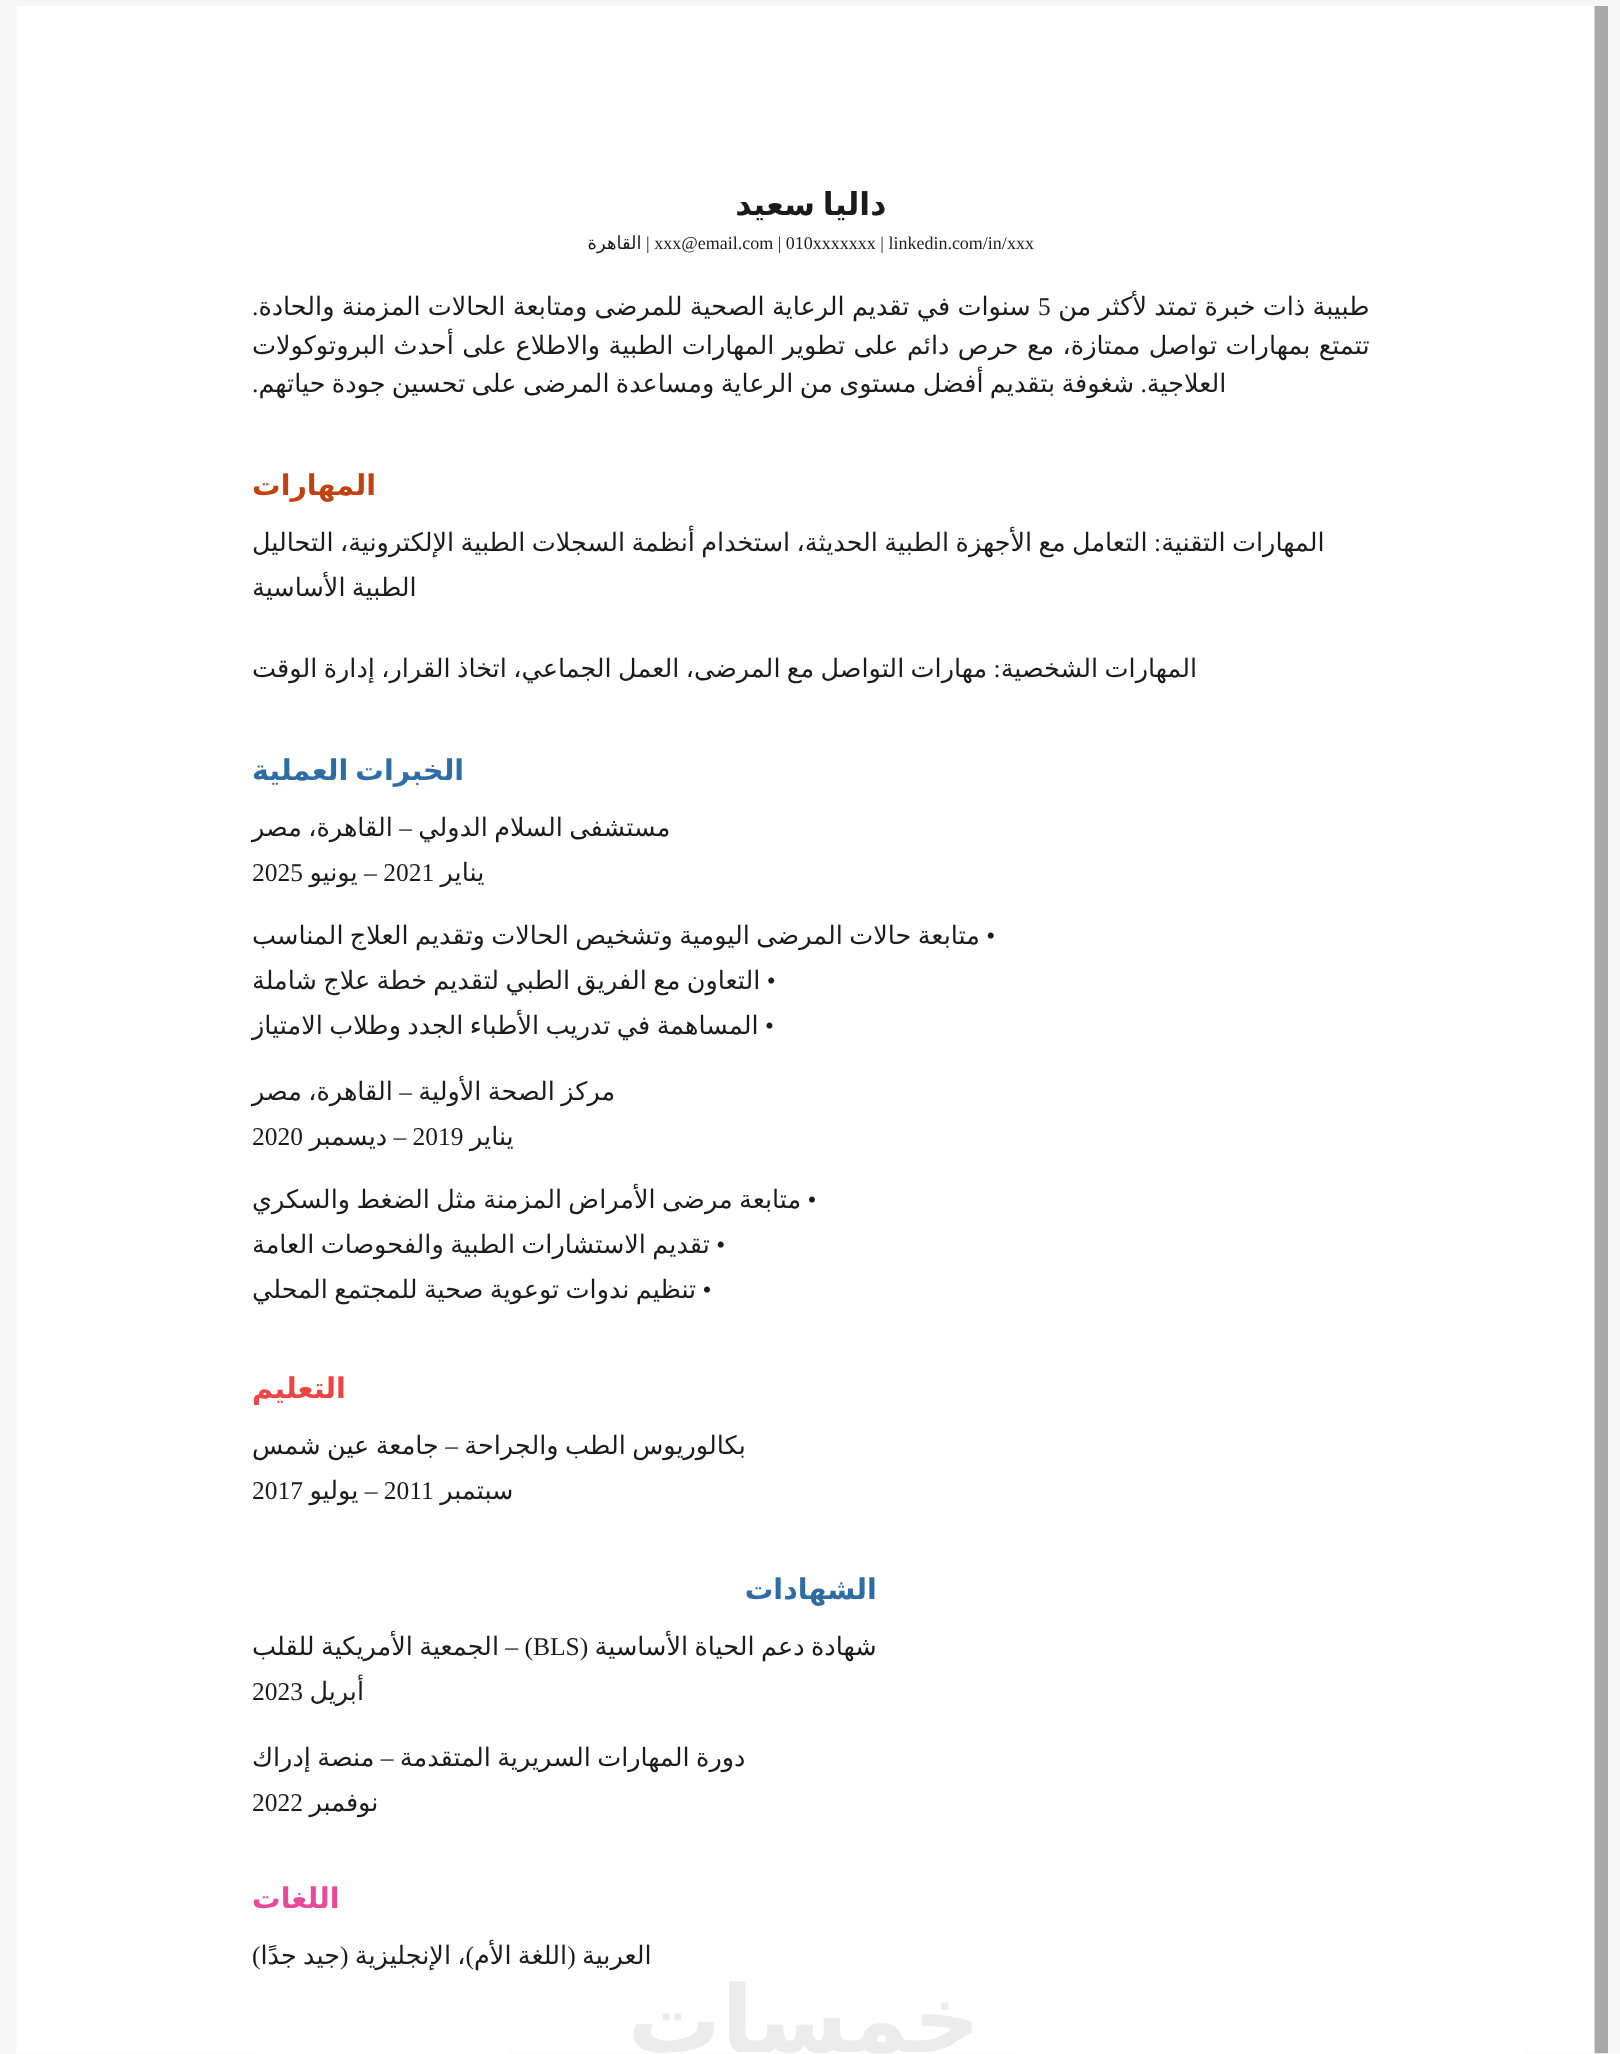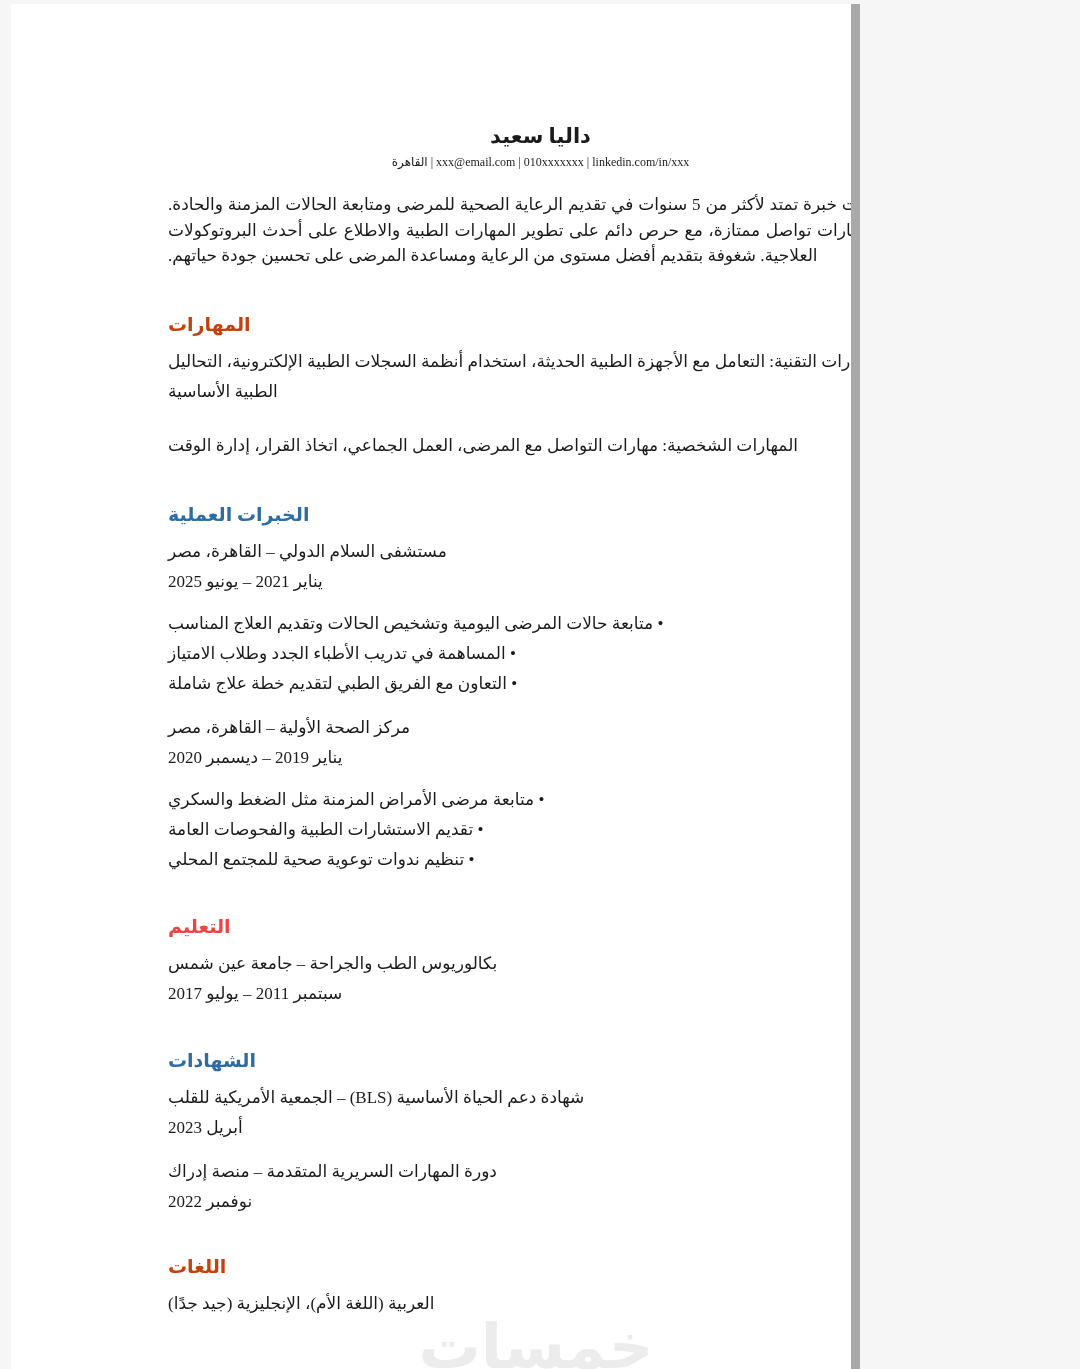--- a/index.html
+++ b/index.html
@@ -4,21 +4,21 @@
 <style>
   html,body{margin:0;padding:0;}
   body{
     background:#f6f6f6;
     font-family:"Liberation Serif","DejaVu Sans",serif;
     color:#1b1b1b;
     -webkit-font-smoothing:antialiased;
   }
   .viewport{
     position:relative;
-    width:860px;height:1369px;
+    width:1072px;height:1369px;
     overflow:hidden;
     background:#f6f6f6;
   }
   .page{
     position:absolute;
     left:11px;top:4px;
     width:1059px;height:1365px;
     background:#ffffff;
     overflow:hidden;
   }
@@ -117,43 +117,43 @@
       <div class="sec-title mt-sec accent" style="color: #c2410c;">المهارات</div>
       <p class="ar line">المهارات التقنية: التعامل مع الأجهزة الطبية الحديثة، استخدام أنظمة السجلات الطبية الإلكترونية، التحاليل الطبية الأساسية</p>
       <p class="ar" style="margin-top:26px;">المهارات الشخصية: مهارات التواصل مع المرضى، العمل الجماعي، اتخاذ القرار، إدارة الوقت</p>
 
       <div class="sec-title mt-sec accent" style="color: rgb(46, 109, 164);">الخبرات العملية</div>
 
       <p class="ar line line2" style="margin-bottom:0;">مستشفى السلام الدولي – القاهرة، مصر</p>
       <p class="ar line2" style="margin:0;">يناير 2021 – يونيو 2025</p>
       <ul class="bullets">
         <li>متابعة حالات المرضى اليومية وتشخيص الحالات وتقديم العلاج المناسب</li>
+        <li>التعاون مع الفريق الطبي لتقديم خطة علاج شاملة</li>
         <li>المساهمة في تدريب الأطباء الجدد وطلاب الامتياز</li>
-        <li>التعاون مع الفريق الطبي لتقديم خطة علاج شاملة</li>
       </ul>
 
       <p class="ar gap-job" style="margin-bottom:0;">مركز الصحة الأولية – القاهرة، مصر</p>
       <p class="ar line2" style="margin:0;">يناير 2019 – ديسمبر 2020</p>
       <ul class="bullets">
         <li>متابعة مرضى الأمراض المزمنة مثل الضغط والسكري</li>
         <li>تقديم الاستشارات الطبية والفحوصات العامة</li>
         <li>تنظيم ندوات توعوية صحية للمجتمع المحلي</li>
       </ul>
 
       <div class="sec-title mt-sec-sm accent" style="color: #ef4444;">التعليم</div>
       <p class="ar line line2" style="margin-bottom:0;">بكالوريوس الطب والجراحة – جامعة عين شمس</p>
       <p class="ar line2" style="margin:0;">سبتمبر 2011 – يوليو 2017</p>
 
-      <div class="sec-title mt-sec-sm accent" style="color: rgb(46, 109, 164);">الشهادات</div>
+      <div class="sec-title mt-sec-sm accent" style="color: rgb(46, 109, 164); text-align: center;">الشهادات</div>
       <p class="ar line line2" style="margin-bottom:0;">شهادة دعم الحياة الأساسية (BLS) – الجمعية الأمريكية للقلب</p>
       <p class="ar line2" style="margin:0;">أبريل 2023</p>
       <p class="ar gap-job" style="margin-bottom:0;">دورة المهارات السريرية المتقدمة – منصة إدراك</p>
       <p class="ar line2" style="margin:0;">نوفمبر 2022</p>
 
-      <div class="sec-title mt-sec-xs accent" style="color: #c2410c;">اللغات</div>
+      <div class="sec-title mt-sec-xs accent" style="color: #ec4899;">اللغات</div>
       <p class="ar line">العربية (اللغة الأم)، الإنجليزية (جيد جدًا)</p>
 
     </div>
 
     <div class="watermark" style="color: rgb(236, 236, 236);">خمسات</div>
   </div>
 
   <div class="scrollbar" style="background: rgb(169, 169, 169);"></div>
 </div>
 

